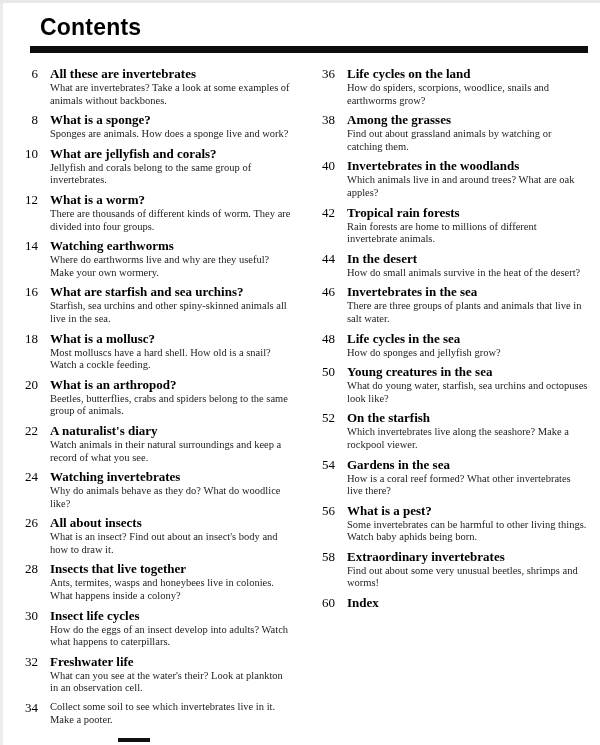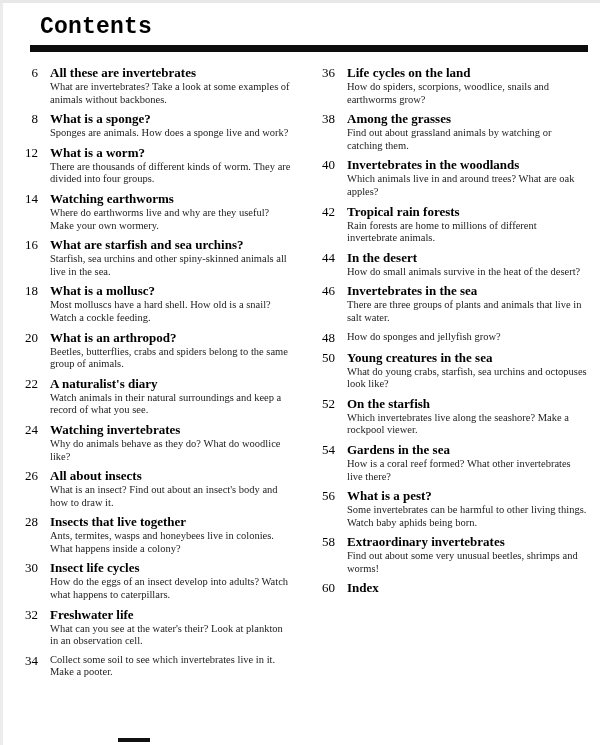--- a/index.html
+++ b/index.html
@@ -11,21 +11,21 @@
     overflow: hidden;
     font-family: "Liberation Serif", serif;
     color: #000;
     box-shadow: inset 0 3px 0 #e8e8e8, inset 3px 0 0 #ececec;
   }
   .page {
     box-sizing: border-box;
     padding: 8px 12px 0 18px;
   }
   .title {
-    font-family: Liberation Mono, monospace;
+    font-family: Liberation Sans, sans-serif;
     font-weight: bold;
     font-size: 23px;
     letter-spacing: 0.2px;
     margin: 6px 0 5px 22px;
     color: #000;
   }
   .rule {
     height: 7px;
     background: #0d0d0d;
     margin: 0 0 13px 12px;
@@ -86,20 +86,27 @@
           </div>
         </div>
         <div class="entry">
           <div class="num">8</div>
           <div class="body">
             <div class="etitle">What is a sponge?</div>
             <div class="edesc">Sponges are animals. How does a sponge live and work?</div>
           </div>
         </div>
         <div class="entry">
+          <div class="num">10</div>
+          <div class="body">
+            <div class="etitle">What are jellyfish and corals?</div>
+            <div class="edesc">Jellyfish and corals belong to the same group of invertebrates.</div>
+          </div>
+        </div>
+        <div class="entry">
           <div class="num">12</div>
           <div class="body">
             <div class="etitle">What is a worm?</div>
             <div class="edesc">There are thousands of different kinds of worm. They are divided into four groups.</div>
           </div>
         </div>
         <div class="entry">
           <div class="num">14</div>
           <div class="body">
             <div class="etitle">Watching earthworms</div>
@@ -215,28 +222,29 @@
         <div class="entry">
           <div class="num">46</div>
           <div class="body">
             <div class="etitle">Invertebrates in the sea</div>
             <div class="edesc">There are three groups of plants and animals that live in salt water.</div>
           </div>
         </div>
         <div class="entry">
           <div class="num">48</div>
           <div class="body">
+            <div class="etitle">Life cycles in the sea</div>
             <div class="edesc">How do sponges and jellyfish grow?</div>
           </div>
         </div>
         <div class="entry">
           <div class="num">50</div>
           <div class="body">
             <div class="etitle">Young creatures in the sea</div>
-            <div class="edesc">What do young crabs, starfish, sea urchins and octopuses look like?</div>
+            <div class="edesc">What do young water, starfish, sea urchins and octopuses look like?</div>
           </div>
         </div>
         <div class="entry">
           <div class="num">52</div>
           <div class="body">
             <div class="etitle">On the starfish</div>
             <div class="edesc">Which invertebrates live along the seashore? Make a rockpool viewer.</div>
           </div>
         </div>
         <div class="entry">

